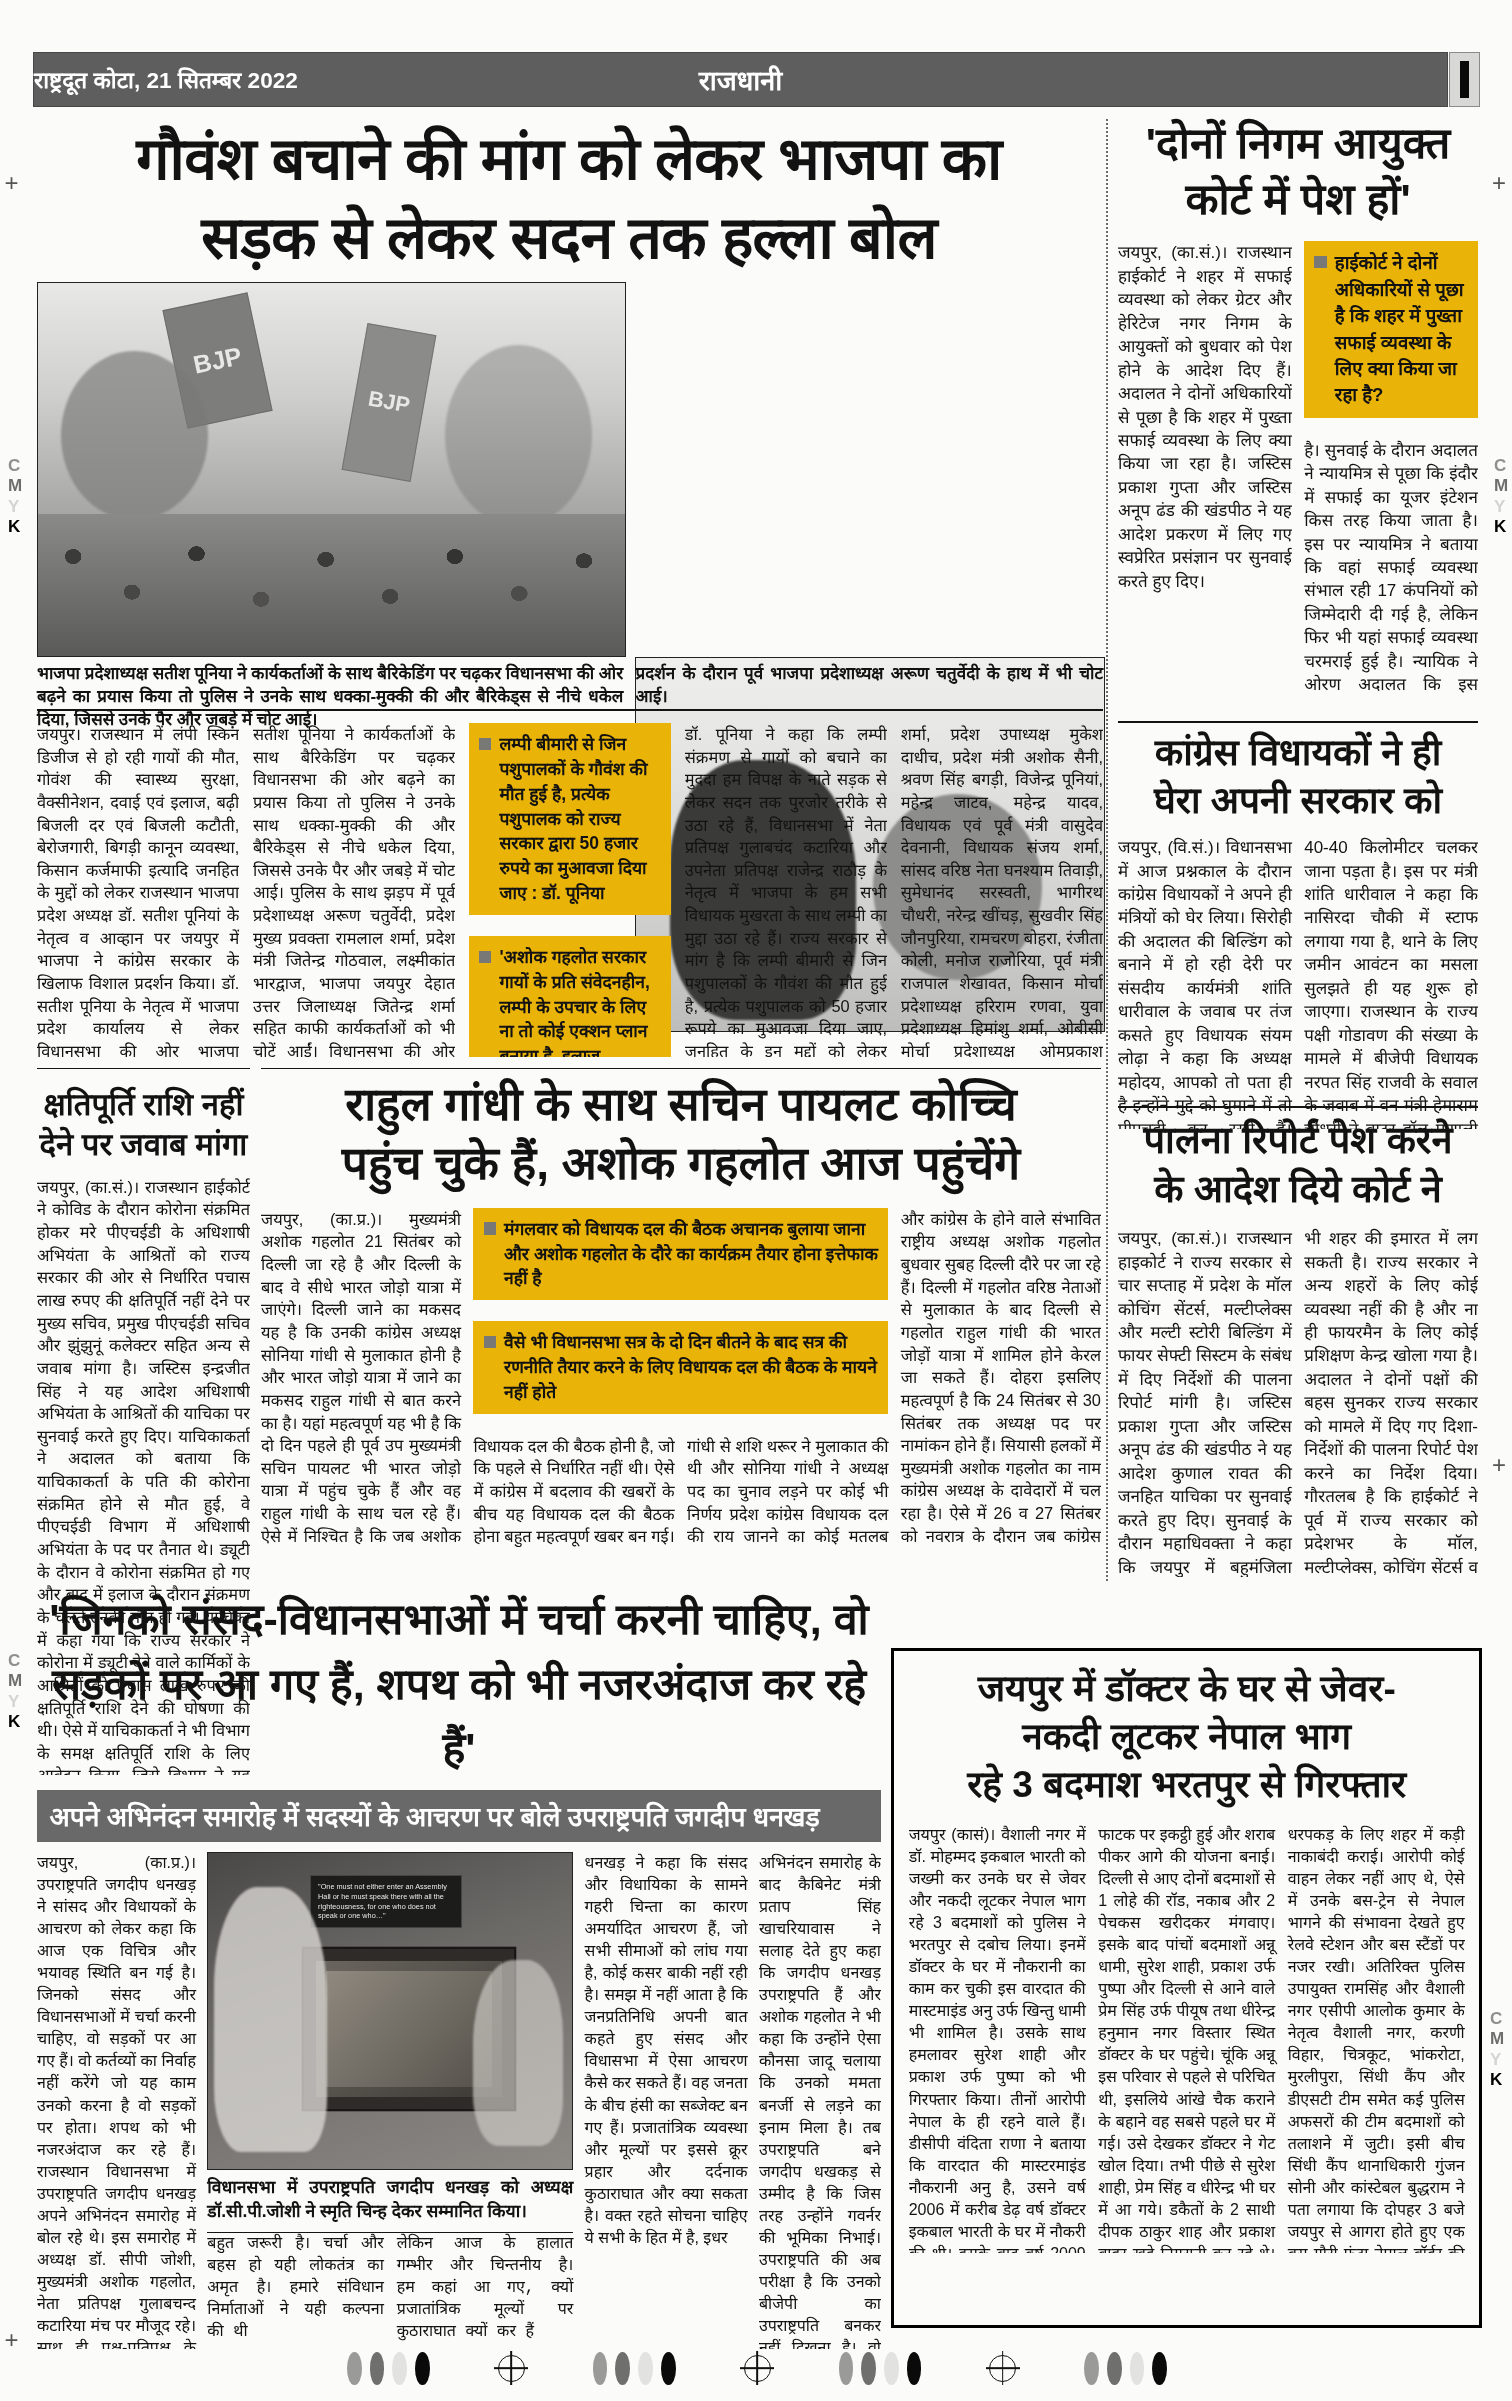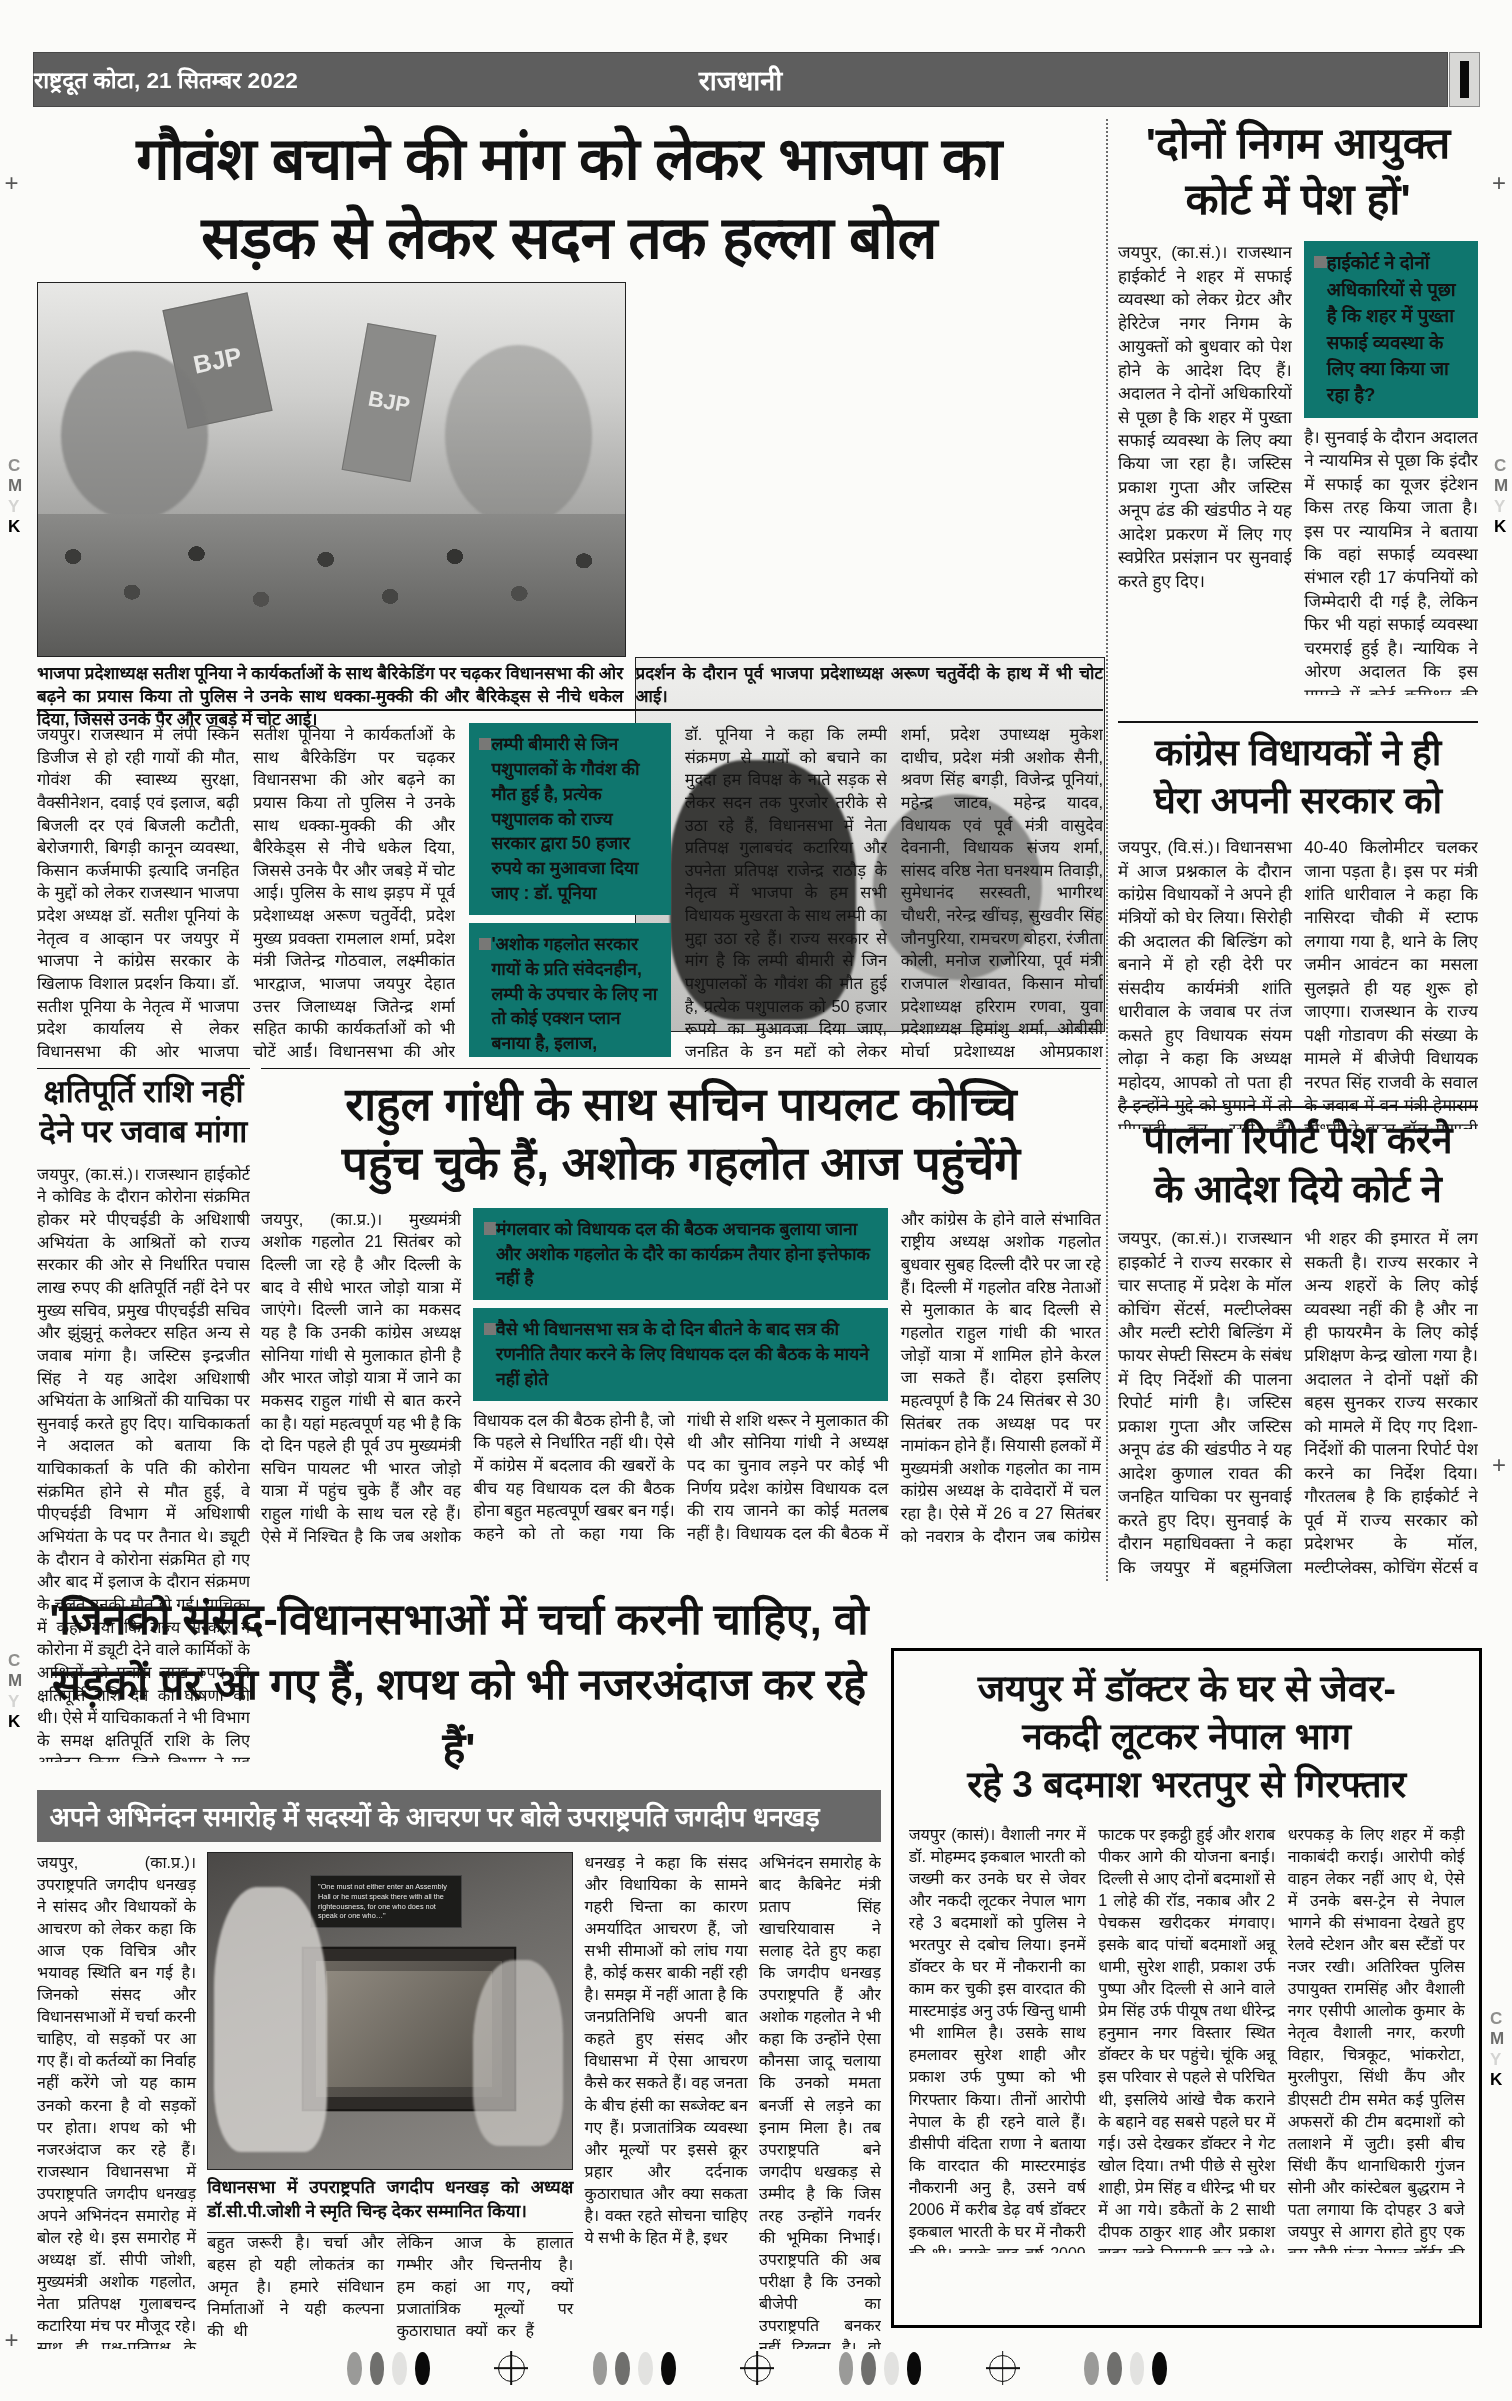--- a/index.html
+++ b/index.html
@@ -33,21 +33,21 @@
       radial-gradient(13.6px 12.4px at 71% 30%,#333331 60%,transparent 61%),
       radial-gradient(13.6px 12.4px at 82% 56%,#4c4c4a 60%,transparent 61%),
       radial-gradient(13.6px 12.4px at 93% 33%,#3a3a38 60%,transparent 61%),
       linear-gradient(180deg,#8a8a88,#5a5a58);}
   .caprow{display:flex;gap:12.4px;}
   .cap{font-size:17px;font-weight:bold;line-height:1.35;}
   .rule{border-top:2.8px solid #141414;}
   
   .cols{display:flex;gap:13.6px;}
   .col{flex:1;font-size:16.4px;line-height:1.38;}
-  .gbox{background:#0f766e;padding:9px 10.2px;display:flex;margin-bottom:8px;}
+  .gbox{background:#eab308;padding:9px 10.2px;display:flex;gap:8px;margin-bottom:21px;}
   .gbox .sq{flex:0 0 12.4px;width:12.4px;height:12.4px;background:#787876;margin-top:5.6px;}
   .gbox .btx{font-weight:bold;font-size:17.5px;line-height:1.42;}
   .dotline{border-left:2.3px dotted #6b6b6b;}
   .subbar{background:#696969;color:#fff;font-weight:bold;font-size:26.5px;padding:8px 12.4px;white-space:nowrap;overflow:hidden;}
   .qhead{font-size:43px;font-weight:800;text-align:center;line-height:1.5;}
   .boxart{border:3.4px solid #000;}
   
   .marks{display:flex;align-items:center;justify-content:center;gap:68px;}
   .ovals{display:flex;gap:8px;}
   .oval{width:14.7px;height:33px;border-radius:50%;}
@@ -185,21 +185,21 @@
     <div class="h-sec" style="font-size:38px;">
       <div>पालना रिपोर्ट पेश करने</div>
       <div>के आदेश दिये कोर्ट ने</div>
     </div>
     <div class="cols ov" style="margin-top:12.4px;gap:12.4px;height:350px;">
       <div class="col jt" style="font-size:17px;">जयपुर, (का.सं.)। राजस्थान हाइकोर्ट ने राज्य सरकार से चार सप्ताह में प्रदेश के मॉल कोचिंग सेंटर्स, मल्टीप्लेक्स और मल्टी स्टोरी बिल्डिंग में फायर सेफ्टी सिस्टम के संबंध में दिए निर्देशों की पालना रिपोर्ट मांगी है। जस्टिस प्रकाश गुप्ता और जस्टिस अनूप ढंड की खंडपीठ ने यह आदेश कुणाल रावत की जनहित याचिका पर सुनवाई करते हुए दिए। सुनवाई के दौरान महाधिवक्ता ने कहा कि जयपुर में बहुमंजिला इमारतों में आग बुझाने के लिए सत्तर मीटर ऊंचा हाइड्रोलिक लेडर मंगवा लिया है और उसे नगर निगम को सुपुर्द किया जा चुका है। इस पर याचिकाकर्ता ने कहा कि आग केवल राजधानी में ही नहीं, बल्कि किसी</div>
       <div class="col jt" style="font-size:17px;">भी शहर की इमारत में लग सकती है। राज्य सरकार ने अन्य शहरों के लिए कोई व्यवस्था नहीं की है और ना ही फायरमैन के लिए कोई प्रशिक्षण केन्द्र खोला गया है। अदालत ने दोनों पक्षों की बहस सुनकर राज्य सरकार को मामले में दिए गए दिशा-निर्देशों की पालना रिपोर्ट पेश करने का निर्देश दिया। गौरतलब है कि हाईकोर्ट ने पूर्व में राज्य सरकार को प्रदेशभर के मॉल, मल्टीप्लेक्स, कोचिंग सेंटर्स व मल्टी स्टोरी बिल्डिंग में फायर सेफ्टी सिस्टम के हालातों की जानकारी व इसका सर्वे करने का निर्देश दिया था। जनहित याचिका में वर्ष 2018 में विद्याधर नगर के एक मकान में आग लगने से पांच लोगों की मौत का हवाला दिया।</div>
     </div>
   </div>
 
-  <div class="abs ov" style="left:37px;top:1068px;width:213px;height:700px;border-top:1.7px solid #141414;padding-top:3px;">
+  <div class="abs ov" style="left:37px;top:1068px;width:213px;height:700px;border-top:1.7px solid #141414;padding-top:16px;">
     <div class="h-sec" style="font-size:31px;">
       <div>क्षतिपूर्ति राशि नहीं</div>
       <div>देने पर जवाब मांगा</div>
     </div>
     <div class="jt ov" style="margin-top:10.2px;font-size:16.4px;line-height:1.38;height:599px;">जयपुर, (का.सं.)। राजस्थान हाईकोर्ट ने कोविड के दौरान कोरोना संक्रमित होकर मरे पीएचईडी के अधिशाषी अभियंता के आश्रितों को राज्य सरकार की ओर से निर्धारित पचास लाख रुपए की क्षतिपूर्ति नहीं देने पर मुख्य सचिव, प्रमुख पीएचईडी सचिव और झुंझुनूं कलेक्टर सहित अन्य से जवाब मांगा है। जस्टिस इन्द्रजीत सिंह ने यह आदेश अधिशाषी अभियंता के आश्रितों की याचिका पर सुनवाई करते हुए दिए। याचिकाकर्ता ने अदालत को बताया कि याचिकाकर्ता के पति की कोरोना संक्रमित होने से मौत हुई, वे पीएचईडी विभाग में अधिशाषी अभियंता के पद पर तैनात थे। ड्यूटी के दौरान वे कोरोना संक्रमित हो गए और बाद में इलाज के दौरान संक्रमण के चलते उनकी मौत हो गई। याचिका में कहा गया कि राज्य सरकार ने कोरोना में ड्यूटी देने वाले कार्मिकों के आश्रितों को पचास लाख रुपए की क्षतिपूर्ति राशि देने की घोषणा की थी। ऐसे में याचिकाकर्ता ने भी विभाग के समक्ष क्षतिपूर्ति राशि के लिए आवेदन किया, जिसे विभाग ने यह कहते हुए खारिज कर दिया कि याचिकाकर्ता के पति की ड्यूटी कोविड रोकथाम के लिए नहीं लगी थी। ऐसे में उसे क्षतिपूर्ति राशि नहीं दी जा सकती।</div>
   </div>
 
   <div class="abs ov" style="left:261px;top:1068px;width:840px;height:508px;border-top:1.7px solid #141414;padding-top:5.6px;">
     <div class="h-sec" style="font-size:46px;">
       <div>राहुल गांधी के साथ सचिन पायलट कोच्चि</div>

